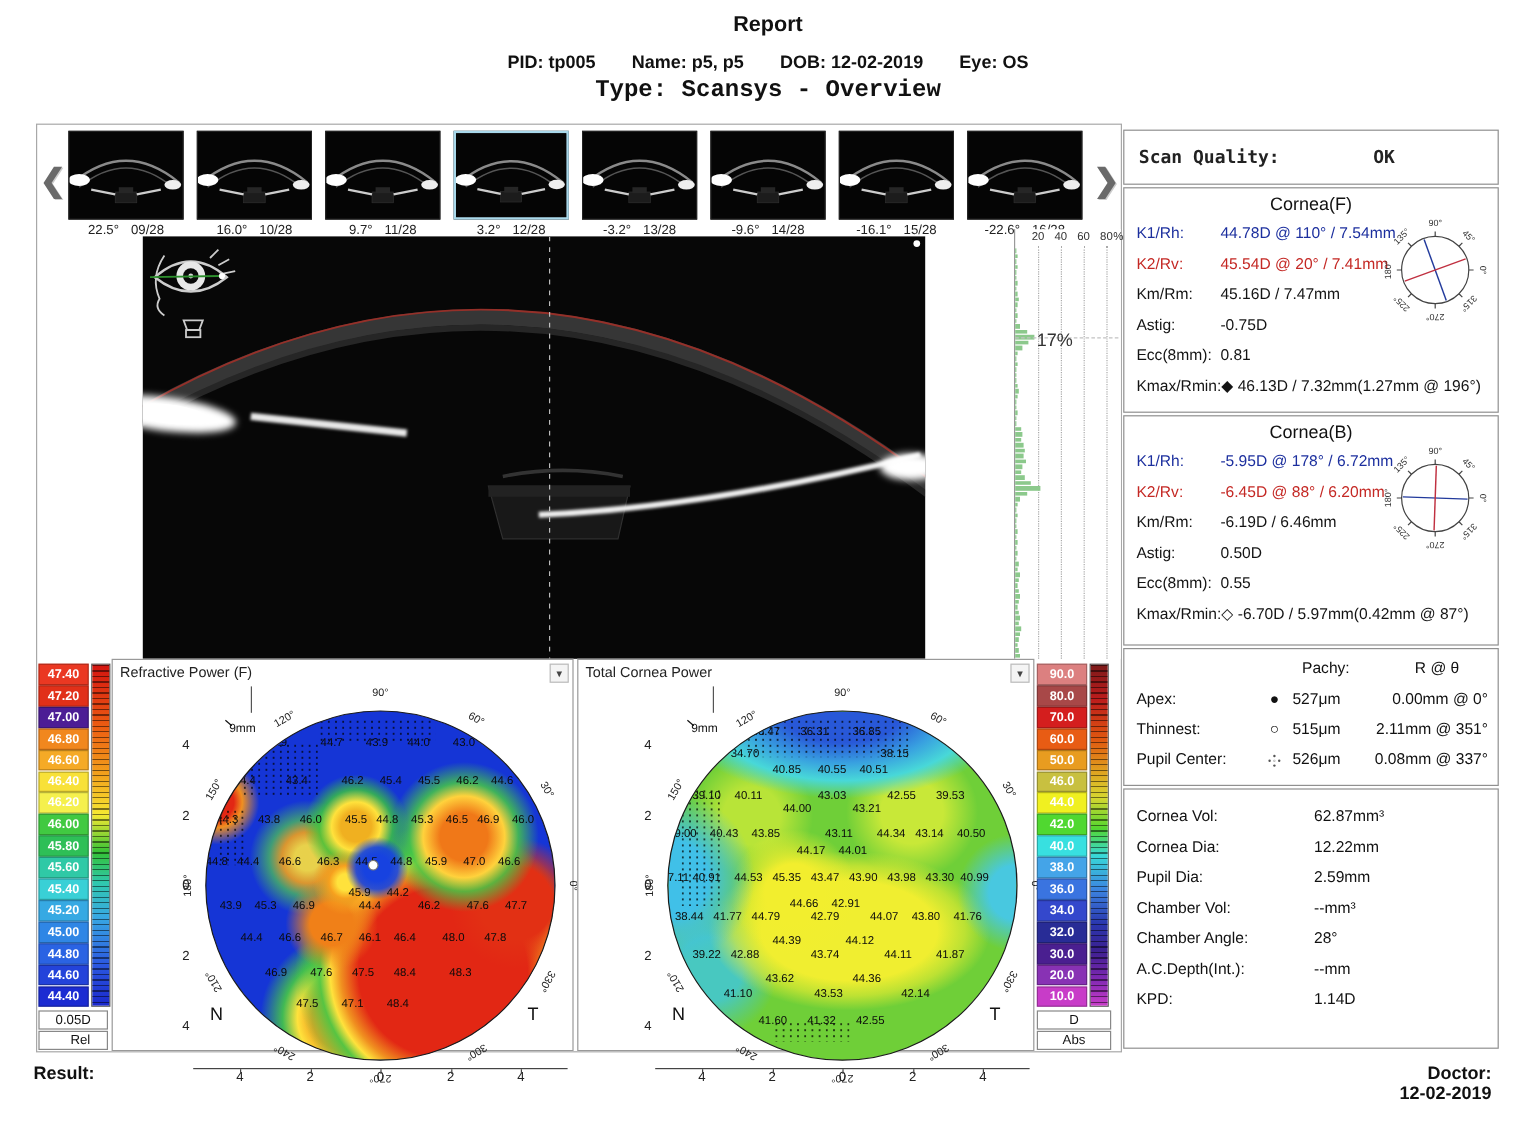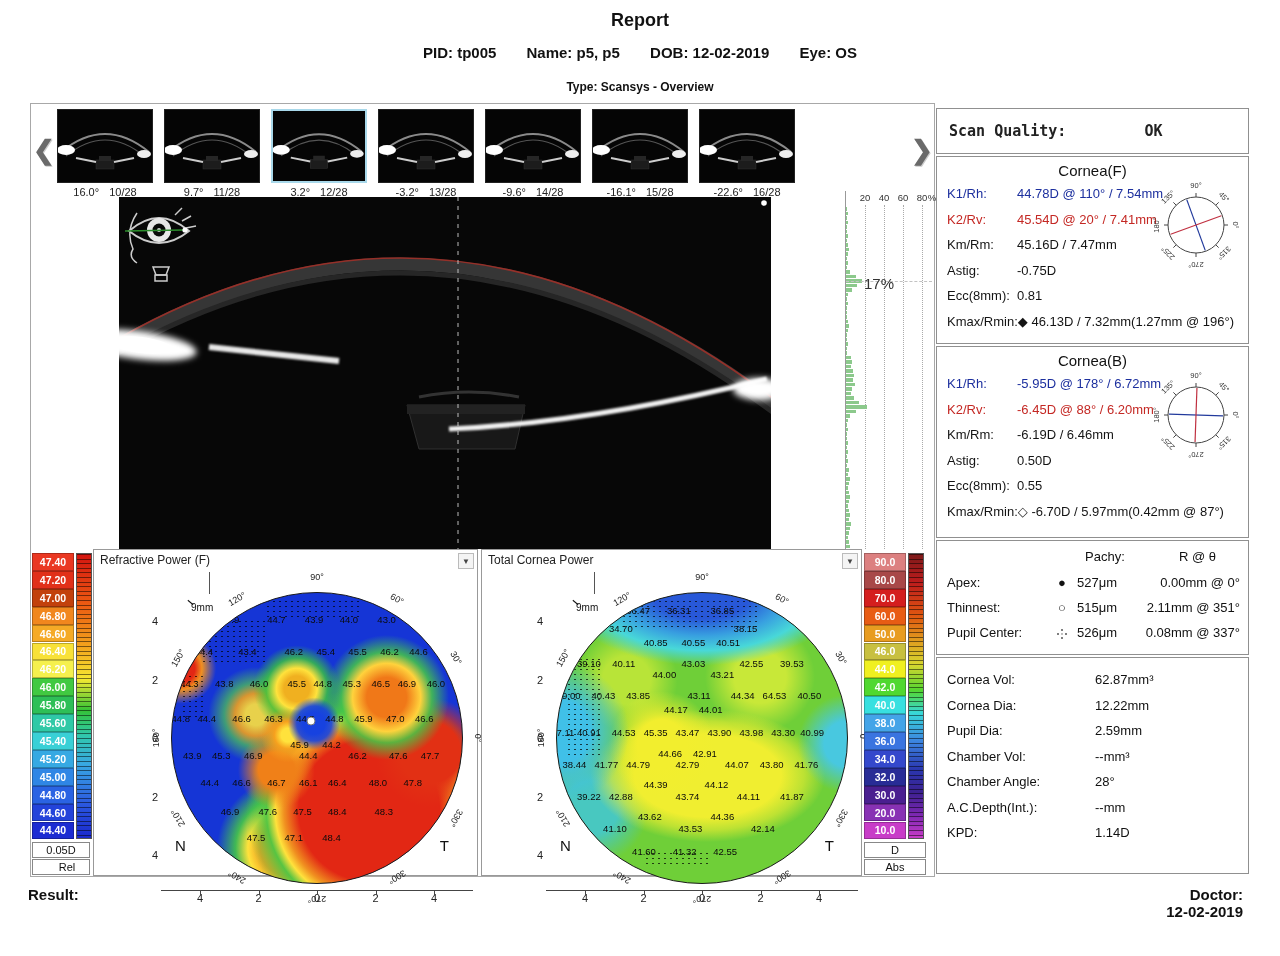--- a/index.html
+++ b/index.html
@@ -4,21 +4,21 @@
 <style>
   html,body{margin:0;padding:0;background:#fff;}
   body{width:1280px;height:956px;font-family:"Liberation Sans",sans-serif;color:#111;}
   #page{position:relative;width:1280px;height:956px;overflow:hidden;background:#fff;}
 
   
   .hline{position:absolute;left:0;right:0;text-align:center;font-weight:bold;}
   #title-line{top:10px;font-size:18px;}
   #pid-line{top:44px;font-size:15px;}
   #pid-line span.seg{margin:0 13px;}
-  #type-line{top:80px;font-size:12px;}
+  #type-line{top:64px;font-size:20px;font-family:Liberation Mono, monospace;}
 
   
   #left-area{position:absolute;left:30px;top:103px;width:903px;height:772px;border:1px solid #a8a8a8;background:#fff;}
 
   .nav-arrow{position:absolute;width:18px;height:56px;top:18px;font-size:26px;font-weight:bold;color:#6a6a6a;display:flex;align-items:center;justify-content:center;cursor:pointer;text-shadow:1px 1px 0 #ccc;}
   #prev-arrow{left:4px;}
   #next-arrow{left:882px;}
 
   #thumb-row{position:absolute;left:26px;top:5px;width:852px;height:90px;display:flex;gap:11px;}
   .thumb-cell{width:96px;}
@@ -139,20 +139,36 @@
     <span class="seg"><span>PID:</span> <span>tp005</span></span>
     <span class="seg"><span>Name:</span> <span>p5, p5</span></span>
     <span class="seg"><span>DOB:</span> <span>12-02-2019</span></span>
     <span class="seg"><span>Eye:</span> <span>OS</span></span>
   </div>
   <div class="hline" id="type-line">Type: Scansys - Overview</div>
 
   <div id="left-area">
     <div class="nav-arrow" id="prev-arrow">❮</div>
     <div id="thumb-row">
+        <div class="thumb-cell">
+          <div class="thumb">
+            <svg viewBox="0 0 94 72" width="94" height="72">
+              <rect width="94" height="72" fill="#050505"></rect>
+              <path d="M3,42 Q47,6 91,42" stroke="#8a8a8a" stroke-width="2" fill="none"></path>
+              <path d="M8,46 Q47,14 86,46" stroke="#555" stroke-width="1.2" fill="none"></path>
+              <rect x="38" y="50" width="18" height="9" fill="#1c1c1c" stroke="#333" stroke-width="0.5"></rect>
+              <rect x="41" y="46" width="12" height="5" fill="#262626"></rect>
+              <path d="M18,48 L38,52" stroke="#cccccc" stroke-width="2"></path>
+              <path d="M56,52 L76,48" stroke="#cccccc" stroke-width="2"></path>
+              <ellipse cx="8" cy="40" rx="9" ry="5" fill="#ffffff"></ellipse>
+              <ellipse cx="86" cy="44" rx="7" ry="4" fill="#eeeeee"></ellipse>
+            </svg>
+          </div>
+          <div class="thumb-cap"><span>22.5°</span><span class="fr">09/28</span></div>
+        </div>
         <div class="thumb-cell">
           <div class="thumb">
             <svg viewBox="0 0 94 72" width="94" height="72">
               <rect width="94" height="72" fill="#050505"></rect>
               <path d="M3,42 Q47,6 91,42" stroke="#8a8a8a" stroke-width="2" fill="none"></path>
               <path d="M8,46 Q47,14 86,46" stroke="#555" stroke-width="1.2" fill="none"></path>
               <rect x="38" y="50" width="18" height="9" fill="#1c1c1c" stroke="#333" stroke-width="0.5"></rect>
               <rect x="41" y="46" width="12" height="5" fill="#262626"></rect>
               <path d="M18,48 L38,52" stroke="#cccccc" stroke-width="2"></path>
               <path d="M56,52 L76,48" stroke="#cccccc" stroke-width="2"></path>
@@ -392,21 +408,21 @@
       </div>
 
     <div class="scale-col" id="scale-left">
       <div class="scale-strip" style="left:44px;">
         <div id="strip-left-grad" style="position:absolute;inset:0;"></div>
           <div class="strip-lines"></div>
       </div>
       <div id="scale-left-cells">
           <div class="scale-cell" style="top: 0px; left: 0px; background: rgb(234, 56, 34);">47.40</div>
           <div class="scale-cell" style="top: 17.9px; left: 0px; background: rgb(225, 48, 25);">47.20</div>
-          <div class="scale-cell" style="top: 35.8px; left: 0px; background: #c2410c;">47.00</div>
+          <div class="scale-cell" style="top: 35.8px; left: 0px; background: #4c1d95;">47.00</div>
           <div class="scale-cell" style="top: 53.7px; left: 0px; background: rgb(241, 135, 30);">46.80</div>
           <div class="scale-cell" style="top: 71.6px; left: 0px; background: rgb(245, 170, 38);">46.60</div>
           <div class="scale-cell" style="top: 89.5px; left: 0px; background: rgb(248, 225, 56);">46.40</div>
           <div class="scale-cell" style="top: 107.4px; left: 0px; background: rgb(245, 240, 77);">46.20</div>
           <div class="scale-cell" style="top: 125.3px; left: 0px; background: rgb(65, 201, 65);">46.00</div>
           <div class="scale-cell" style="top: 143.2px; left: 0px; background: rgb(46, 191, 87);">45.80</div>
           <div class="scale-cell" style="top: 161.1px; left: 0px; background: rgb(47, 201, 166);">45.60</div>
           <div class="scale-cell" style="top: 179px; left: 0px; background: rgb(57, 208, 214);">45.40</div>
           <div class="scale-cell" style="top: 196.9px; left: 0px; background: rgb(54, 169, 227);">45.20</div>
           <div class="scale-cell" style="top: 214.8px; left: 0px; background: rgb(47, 134, 229);">45.00</div>
@@ -540,21 +556,21 @@
             <div class="pt" style="left: 47%; top: 24%;">43.03</div>
             <div class="pt" style="left: 67%; top: 24%;">42.55</div>
             <div class="pt" style="left: 81%; top: 24%;">39.53</div>
             <div class="pt" style="left: 37%; top: 28%;">44.00</div>
             <div class="pt" style="left: 57%; top: 28%;">43.21</div>
             <div class="pt" style="left: 4%; top: 35%;">39.00</div>
             <div class="pt" style="left: 16%; top: 35%;">40.43</div>
             <div class="pt" style="left: 28%; top: 35%;">43.85</div>
             <div class="pt" style="left: 49%; top: 35%;">43.11</div>
             <div class="pt" style="left: 64%; top: 35%;">44.34</div>
-            <div class="pt" style="left: 75%; top: 35%;">64.53</div>
+            <div class="pt" style="left: 75%; top: 35%;">43.14</div>
             <div class="pt" style="left: 87%; top: 35%;">40.50</div>
             <div class="pt" style="left: 41%; top: 40%;">44.17</div>
             <div class="pt" style="left: 53%; top: 40%;">44.01</div>
             <div class="pt" style="left: 2%; top: 48%;">37.11</div>
             <div class="pt" style="left: 11%; top: 48%;">40.91</div>
             <div class="pt" style="left: 23%; top: 48%;">44.53</div>
             <div class="pt" style="left: 34%; top: 48%;">45.35</div>
             <div class="pt" style="left: 45%; top: 48%;">43.47</div>
             <div class="pt" style="left: 56%; top: 48%;">43.90</div>
             <div class="pt" style="left: 67%; top: 48%;">43.98</div>

